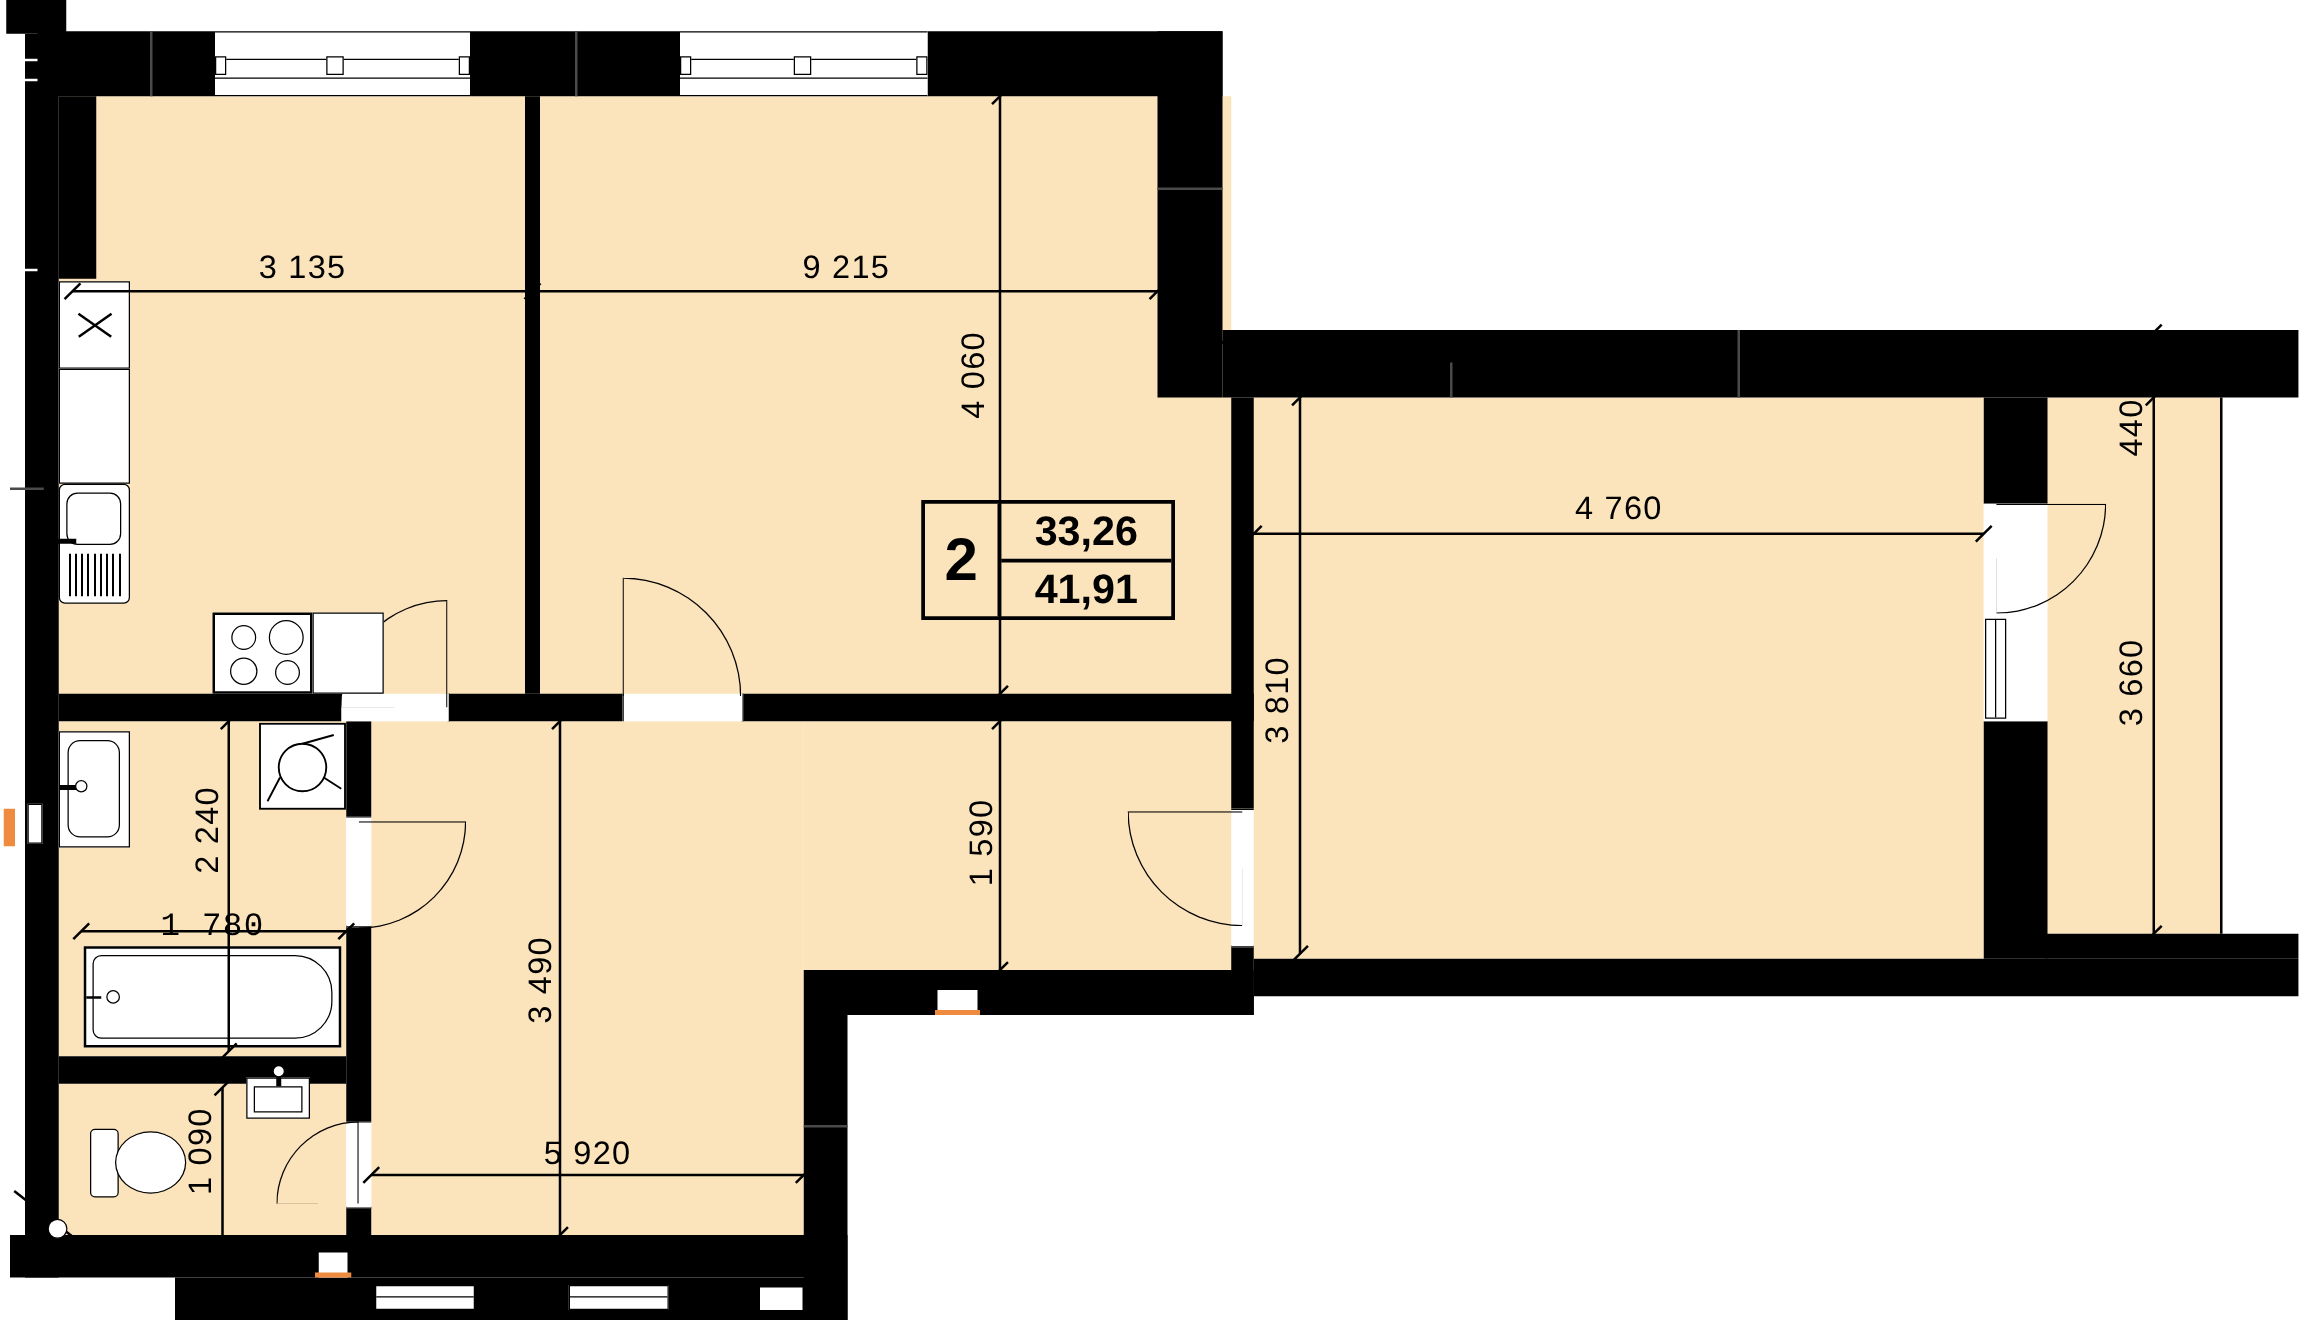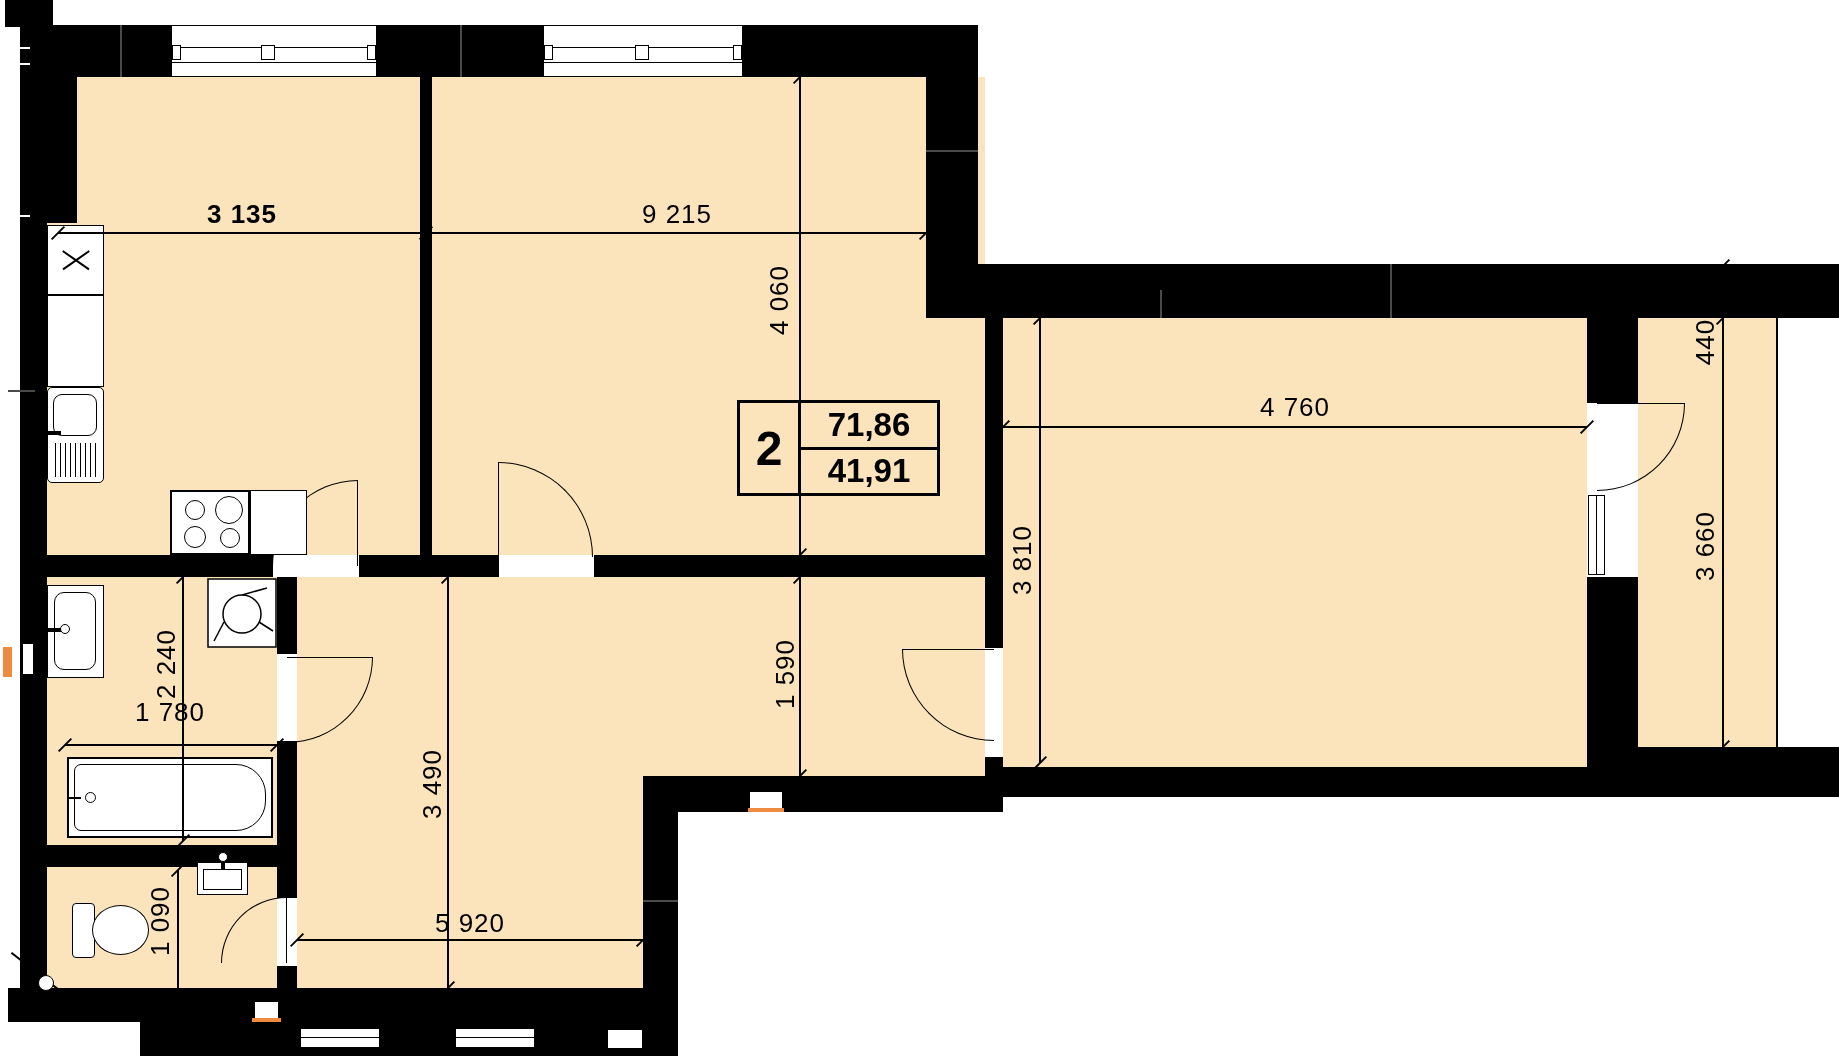--- a/index.html
+++ b/index.html
@@ -144,21 +144,21 @@
   <div class="fix circ" style="left:92px;top:905px;width:57px;height:50px;"></div>
   <div class="fix" style="left:197px;top:862px;width:51px;height:33px;">
     <div class="fix" style="left:5px;top:6px;width:39px;height:21px;border-width:1px;"></div>
     <div style="position:absolute;left:23px;top:-6px;width:4px;height:12px;background:#000;"></div>
     <div class="fix circ" style="left:20px;top:-11px;width:10px;height:10px;"></div>
   </div>
 
   <div class="stamp">
     <div class="cell1">2</div>
     <div class="cells">
-      <div>71,86</div>
+      <div>33,26</div>
       <div>41,91</div>
     </div>
   </div>
 
   <div class="dl" style="left:58px;top:232px;width:868px;height:1.5px;"></div>
   <div class="dl" style="left:799px;top:77px;width:1.5px;height:478px;"></div>
   <div class="dl" style="left:799px;top:577px;width:1.5px;height:199px;"></div>
   <div class="dl" style="left:1003px;top:426px;width:584px;height:1.5px;"></div>
   <div class="dl" style="left:1039px;top:318px;width:1.5px;height:445px;"></div>
   <div class="dl" style="left:447px;top:577px;width:1.5px;height:411px;"></div>
@@ -186,32 +186,32 @@
   <div class="tick" style="left:183px;top:577px;"></div>
   <div class="tick" style="left:183px;top:841px;"></div>
   <div class="tick" style="left:65px;top:745px;"></div>
   <div class="tick" style="left:277px;top:745px;"></div>
   <div class="tick" style="left:178px;top:870px;"></div>
   <div class="tick" style="left:178px;top:999px;"></div>
   <div class="tick" style="left:1723px;top:266px;"></div>
   <div class="tick" style="left:1723px;top:318px;"></div>
   <div class="tick" style="left:1723px;top:747px;"></div>
 
-  <div class="dimlabel" style="left:242px;top:214px;font-weight:bold;">3 135</div>
+  <div class="dimlabel" style="left:242px;top:214px;">3 135</div>
   <div class="dimlabel" style="left:677px;top:214px;">9 215</div>
   <div class="dimlabel rot" style="left:779px;top:300px;">4 060</div>
   <div class="dimlabel" style="left:1295px;top:407px;">4 760</div>
   <div class="dimlabel rot" style="left:1022px;top:560px;">3 810</div>
   <div class="dimlabel rot" style="left:1705px;top:342px;">440</div>
   <div class="dimlabel rot" style="left:1705px;top:546px;">3 660</div>
   <div class="dimlabel rot" style="left:785px;top:674px;">1 590</div>
   <div class="dimlabel rot" style="left:432px;top:784px;">3 490</div>
   <div class="dimlabel" style="left:470px;top:923px;">5 920</div>
   <div class="dimlabel rot" style="left:166px;top:664px;">2 240</div>
-  <div class="dimlabel" style="left:170px;top:712px;">1 780</div>
+  <div class="dimlabel" style="left:170px;top:741px;font-family:Liberation Mono, monospace;">1 780</div>
   <div class="dimlabel rot" style="left:160px;top:921px;">1 090</div>
 
   <div class="gap" style="left:22px;top:643px;width:12px;height:32px;border:1px solid #000;box-sizing:border-box;"></div>
   <div class="orange" style="left:3px;top:647px;width:9px;height:30px;"></div>
   <div class="gap" style="left:750px;top:792px;width:32px;height:20px;"></div>
   <div class="orange" style="left:748px;top:808px;width:36px;height:4px;"></div>
   <div class="gap" style="left:255px;top:1002px;width:23px;height:20px;"></div>
   <div class="orange" style="left:252px;top:1018px;width:29px;height:4px;"></div>
   <div class="gap" style="left:300px;top:1028px;width:80px;height:20px;border:1px solid #000;box-sizing:border-box;">
     <div style="position:absolute;left:0;right:0;top:8px;height:1px;background:#000;"></div>

